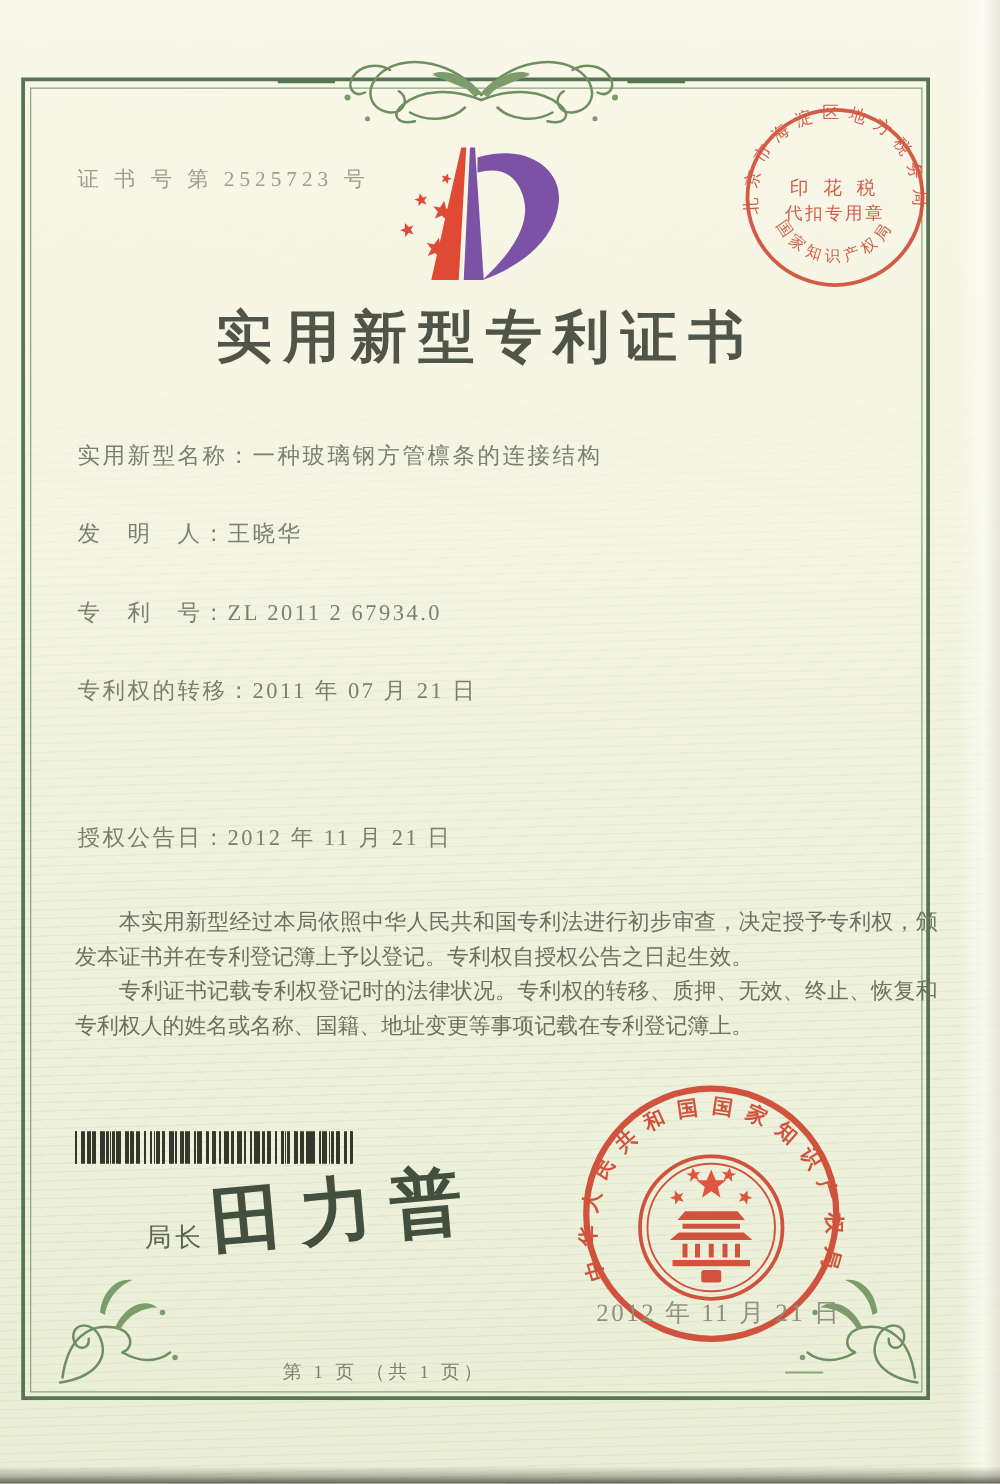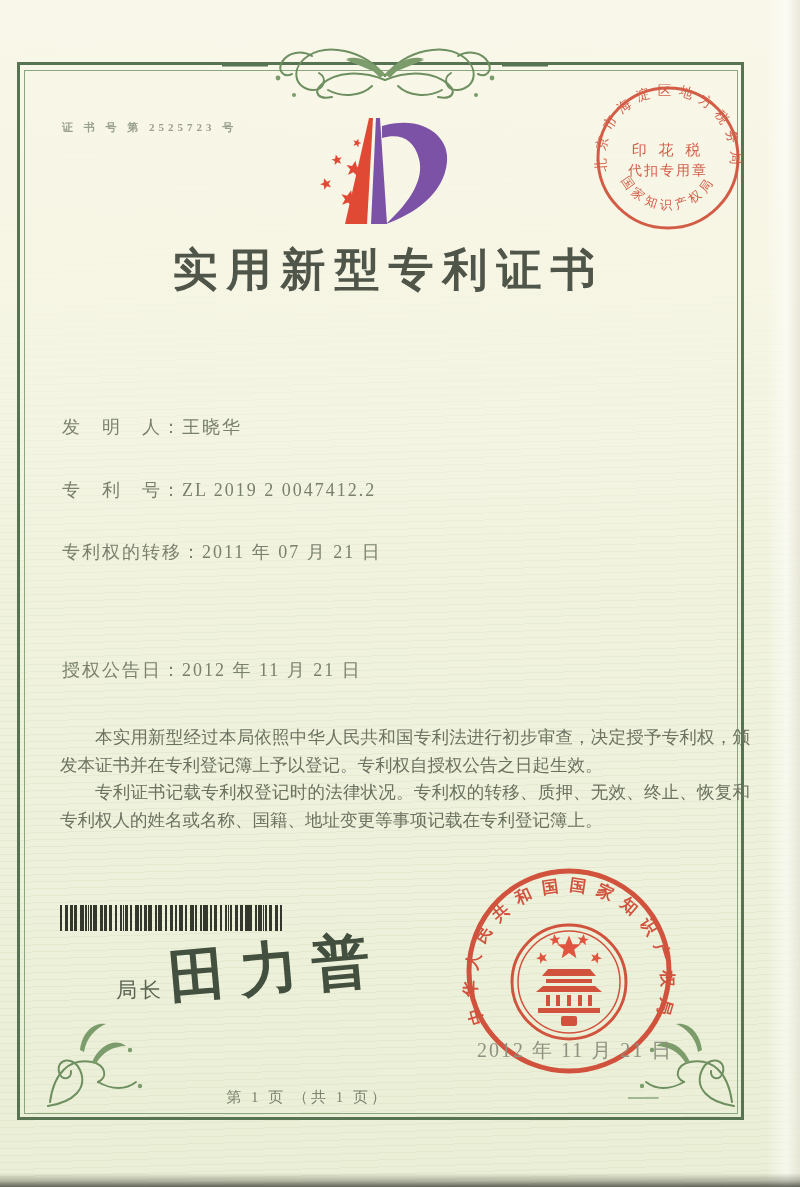--- a/index.html
+++ b/index.html
@@ -22,21 +22,21 @@
     pointer-events:none;
   }
   .edge-right{position:absolute;top:0;bottom:0;right:0;width:34px;
     background:linear-gradient(90deg, rgba(255,255,255,0), rgba(255,255,254,.55) 60%, rgba(230,228,214,.8));}
   
   .frame-outer{position:absolute;left:17px;top:62px;width:727px;height:1058px;
     border:3px solid #567352;box-sizing:border-box;}
   .frame-inner{position:absolute;left:24px;top:70px;width:714px;height:1044px;
     border:1px solid #8aa67f;box-sizing:border-box;}
   
-  .cert-number{position:absolute;left:62px;top:120px;font-size:11px;letter-spacing:4px;color:#99a08c;font-weight:bold;}
+  .cert-number{position:absolute;left:62px;top:132px;font-size:17px;letter-spacing:4px;color:#99a08c;}
   .title{position:absolute;left:17px;top:240px;width:743px;text-align:center;
     font-size:45px;font-weight:bold;letter-spacing:9px;color:#4f5549;}
   .field{position:absolute;left:62px;font-size:18px;color:#79816d;letter-spacing:2px;white-space:nowrap;}
   .field .fvalue{color:#79816d;}
   .body-text{position:absolute;left:60px;top:724px;width:690px;font-size:17.5px;
     line-height:27.5px;color:#6b7260;text-align:justify;}
   .body-text p{margin:0;text-indent:2em;}
   .barcode{position:absolute;left:60px;top:905px;width:224px;height:26px;
     background:
       repeating-linear-gradient(90deg,#34372c 0 2px, rgba(0,0,0,0) 2px 5px),
@@ -136,25 +136,28 @@
 
     <use href="#star" transform="translate(49,31) scale(0.45) rotate(18)"></use>
     <use href="#star" transform="translate(29,48) scale(0.55) rotate(-12)"></use>
     <use href="#star" transform="translate(46,57) scale(0.85) rotate(10)"></use>
     <use href="#star" transform="translate(18,72) scale(0.6) rotate(-20)"></use>
     <use href="#star" transform="translate(41,87) scale(0.9) rotate(14)"></use>
   </svg>
 
   <div class="title">实用新型专利证书</div>
 
+  <div class="field" style="top:352px">
+    <span class="flabel">实用新型名称：</span><span class="fvalue">一种玻璃钢方管檩条的连接结构</span>
+  </div>
   <div class="field" style="top:415px">
     <span class="flabel">发　明　人：</span><span class="fvalue">王晓华</span>
   </div>
   <div class="field" style="top:478px">
-    <span class="flabel">专　利　号：</span><span class="fvalue">ZL 2019 2 0047412.2</span>
+    <span class="flabel">专　利　号：</span><span class="fvalue">ZL 2011 2 67934.0</span>
   </div>
   <div class="field" style="top:540px">
     <span class="flabel">专利权的转移：</span><span class="fvalue">2011 年 07 月 21 日</span>
   </div>
   <div class="field" style="top:658px">
     <span class="flabel">授权公告日：</span><span class="fvalue">2012 年 11 月 21 日</span>
   </div>
 
   <div class="body-text">
     <p>本实用新型经过本局依照中华人民共和国专利法进行初步审查，决定授予专利权，颁发本证书并在专利登记簿上予以登记。专利权自授权公告之日起生效。</p>

